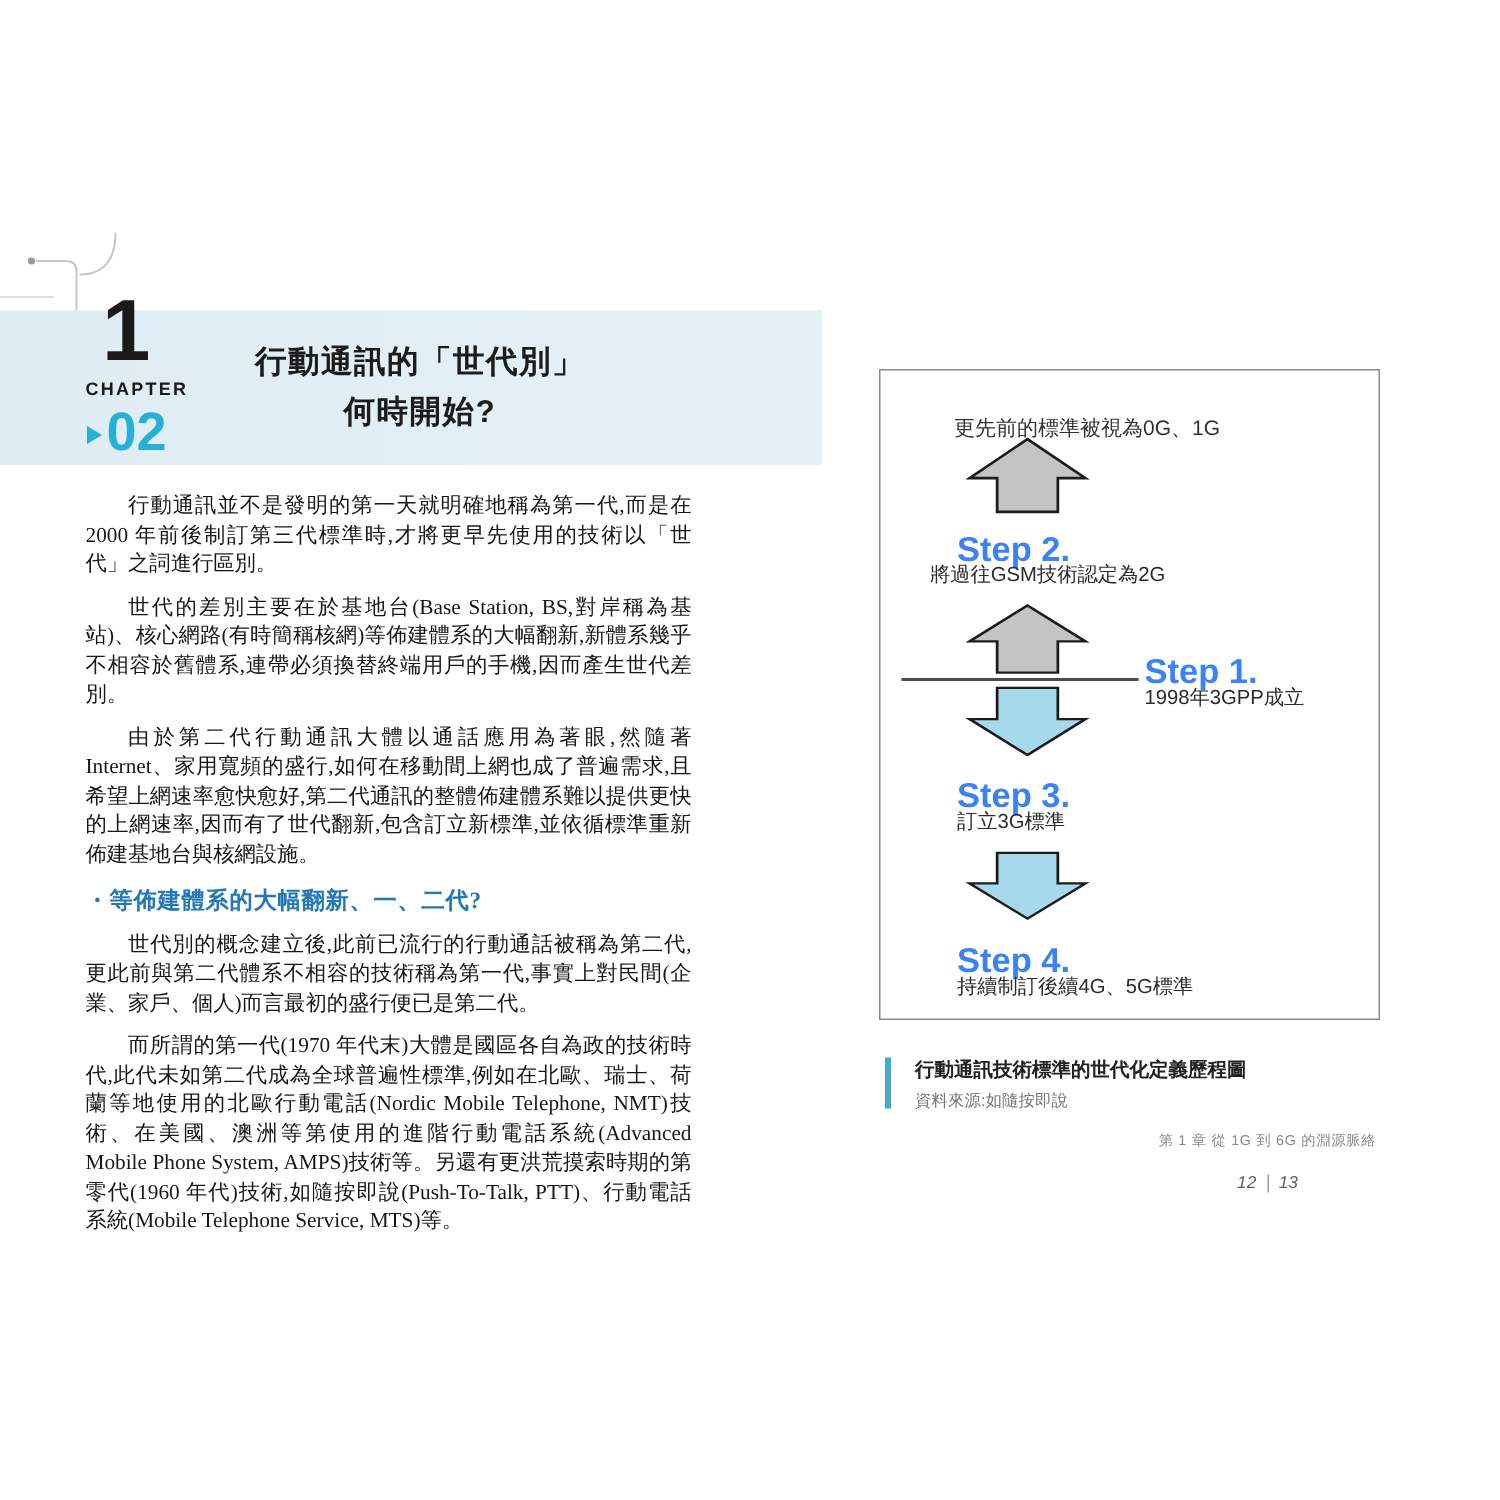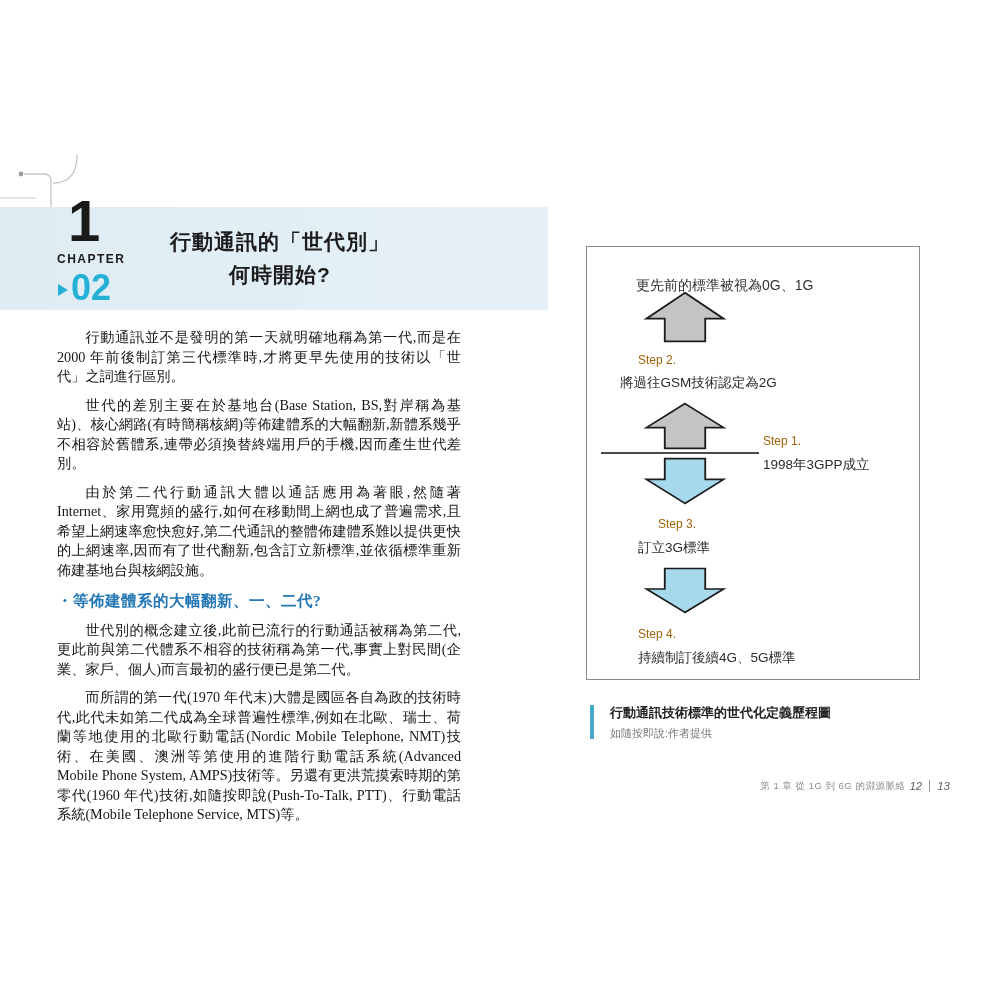--- a/index.html
+++ b/index.html
@@ -59,37 +59,37 @@
     border:1.5px solid #8a8a8a;background:#fff;box-sizing:border-box;
   }
   .diag-note{position:absolute;left:49px;top:13px;font-size:14px;color:#333;margin-top:17px;}
   .arrow{position:absolute;left:52px;width:92px;}
   .arrow polygon{stroke:#1c1c1c;stroke-width:2;stroke-linejoin:miter;}
   .a1{top:44px;height:52px;}
   .a2{top:155px;height:48px;}
   .a3{top:210px;height:48px;}
   .a4{top:320px;height:47px;}
   .hline{position:absolute;left:14px;top:205px;width:158px;height:2px;background:#4a4a4a;}
-  .step-label{position:absolute;font-size:12px;font-weight:normal;color:#a16207;}
+  .step-label{position:absolute;font-size:23px;font-weight:bold;color:#3b82f6;}
   .step-text{position:absolute;font-size:13.5px;color:#2b2b2b;}
   .s2l{left:51px;top:106px;}  .s2t{left:33px;top:127px;}
   .s1l{left:176px;top:187px;} .s1t{left:176px;top:209px;}
-  .s3l{left:51px;top:270px;margin-left:20px;}  .s3t{left:51px;top:292px;}
+  .s3l{left:51px;top:270px;}  .s3t{left:51px;top:292px;}
   .s4l{left:51px;top:380px;}  .s4t{left:51px;top:402px;text-align:center;}
 
   
   .caption-block{position:absolute;left:590px;top:703px;}
   .cap-bar{position:absolute;left:0;top:2px;width:3.5px;height:34px;background:#45aacc;}
   .cap-text{position:absolute;left:20px;top:1px;width:360px;font-size:13px;font-weight:bold;color:#222;white-space:nowrap;}
   .cap-src{position:absolute;left:20px;top:23px;width:300px;font-size:11px;color:#777;white-space:nowrap;}
 
   
   .footer{
     position:absolute;left:740px;top:777px;width:210px;height:18px;
-    display:flex;align-items:center;justify-content:flex-end;gap:4px;
+    display:flex;align-items:center;justify-content:flex-end;gap:16px;flex-direction:column;
   }
   .foot-chapter{font-size:9.5px;color:#8a8a8a;letter-spacing:.5px;white-space:nowrap;}
   .foot-pages{display:flex;align-items:center;gap:7px;font-size:11.5px;font-style:italic;color:#606060;}
   .page-sep{width:1px;height:12px;background:#9a9a9a;}
 </style>
 </head>
 <body>
 
 <div class="page">
 
@@ -158,21 +158,21 @@
       <polygon points="50,58 8,28 28,28 28,2 72,2 72,28 92,28" fill="#a6d9ec"></polygon>
     </svg>
 
     <div class="step-label s4l">Step 4.</div>
     <div class="step-text  s4t">持續制訂後續4G、5G標準</div>
   </div>
 
   <div class="caption-block">
     <div class="cap-bar"></div>
     <div class="cap-text">行動通訊技術標準的世代化定義歷程圖</div>
-    <div class="cap-src">如隨按即說:作者提供</div>
+    <div class="cap-src">資料來源:如隨按即說</div>
   </div>
 
   <div class="footer">
     <span class="foot-chapter">第 1 章  從 1G 到 6G 的淵源脈絡</span>
     <span class="foot-pages">
       <span>12</span>
       <span class="page-sep"></span>
       <span>13</span>
     </span>
   </div>

